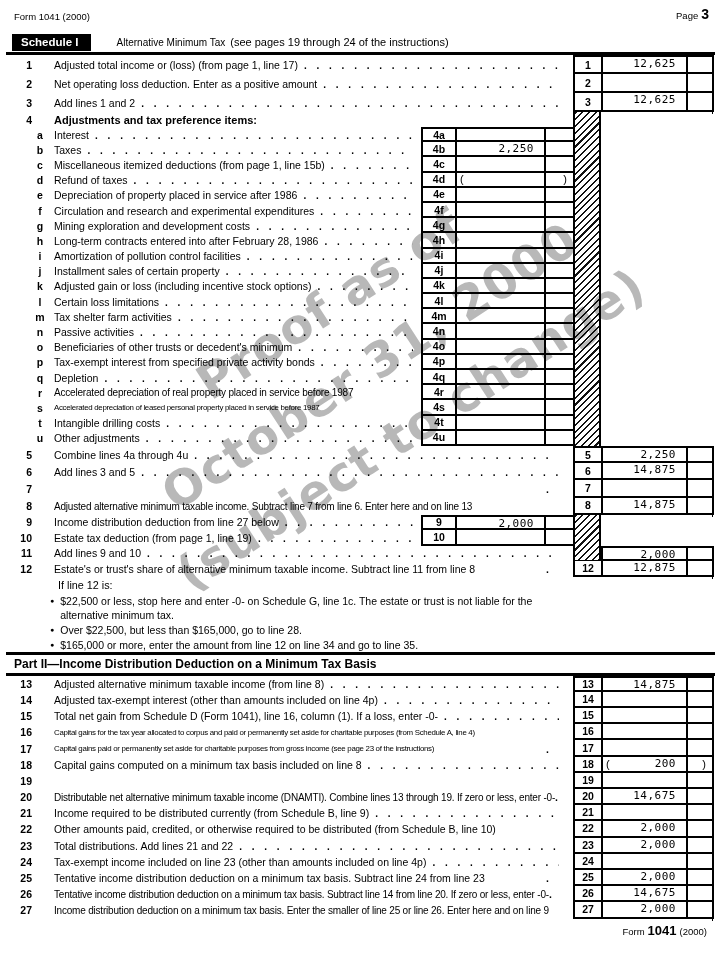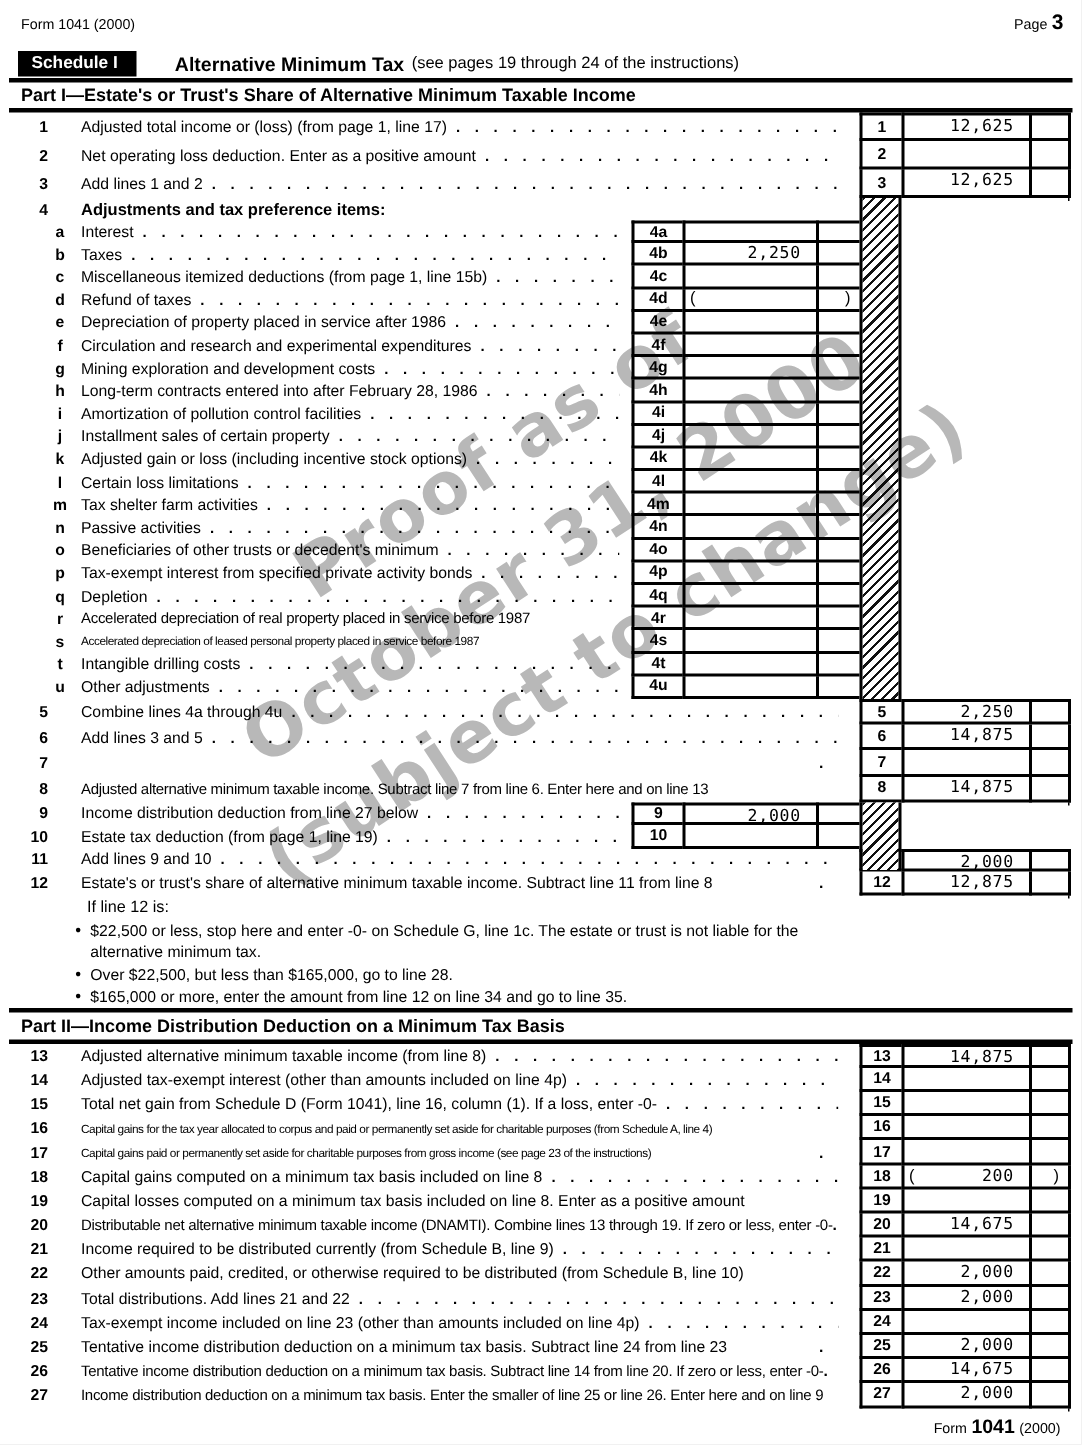--- a/index.html
+++ b/index.html
@@ -6,21 +6,21 @@
   .page{position:relative;width:721px;height:963px;background:#fff;margin:0 auto;
         font-family:"Liberation Sans",sans-serif;color:#000;overflow:hidden;}
   .topline{position:absolute;top:6px;left:14px;right:12px;display:flex;
            justify-content:space-between;align-items:flex-end;font-size:9.5px;}
   .pgword{font-size:9.5px;}
   .pgnum{font-size:14px;font-weight:bold;margin-left:3px;}
   .flow{position:absolute;top:32px;left:6px;right:6px;}
   .schedbar{height:20px;border-bottom:3px solid #000;display:flex;align-items:center;}
   .badge{background:#000;color:#fff;font-weight:bold;font-size:11.5px;
          padding:2px 12px 3px 9px;margin-left:6px;margin-right:26px;white-space:nowrap;}
-  .schedtitle{font-weight:bold;font-size:13px;margin-right:5px;white-space:nowrap;}
+  .schedtitle{font-weight:normal;font-size:10px;margin-right:5px;white-space:nowrap;}
   .schedsub{font-size:11px;white-space:nowrap;}
   .partbar{font-weight:bold;font-size:12px;border-bottom:3px solid #000;
            padding:1px 0 2px 8px;white-space:nowrap;}
   .partbar.p2{border-top:3px solid #000;padding-top:2px;}
   .rows{position:relative;}
   .row{position:relative;}
   .rtext{position:absolute;left:8px;top:0;bottom:0;display:flex;align-items:center;
          font-size:10.5px;overflow:hidden;}
   .rtext.r-inner{right:302px;}
   .rtext.r-outer{right:156px;}
@@ -82,21 +82,20 @@
   </div>
 
   <div class="flow">
 
     <div class="schedbar">
       <span class="badge">Schedule I</span>
       <span class="schedtitle">Alternative Minimum Tax</span>
       <span class="schedsub">(see pages 19 through 24 of the instructions)</span>
     </div>
 
-    <div class="partbar">Part I—Estate's or Trust's Share of Alternative Minimum Taxable Income</div>
 
     <div class="rows" id="p1rows">
         <div class="row" style="height: 19px;">
           <div class="rtext r-outer">
             <span class="num">1</span>
             <span class="let"></span>
             <span class="lblgap"></span>
             <span class="lbl">Adjusted total income or (loss) (from page 1, line 17)</span>
             <span class="dots"></span>
           </div>
@@ -672,21 +671,20 @@
             <span class="parL">(</span>
           </div>
           <div class="cell ob-ct parR">)</div>
           <div class="ext"></div>
         </div>
         <div class="row" style="height: 16.2px;">
           <div class="rtext r-outer">
             <span class="num">19</span>
             <span class="let"></span>
             <span class="lblgap"></span>
-            <span class="lbl">Capital losses computed on a minimum tax basis included on line 8. Enter as a positive amount</span>
           </div>
           <div class="cell ob-no">19</div>
           <div class="cell ob-amt">
             <div class="amt"></div>
           </div>
           <div class="cell ob-ct"></div>
         </div>
         <div class="row" style="height: 16.2px;">
           <div class="rtext r-outer">
             <span class="num">20</span>

